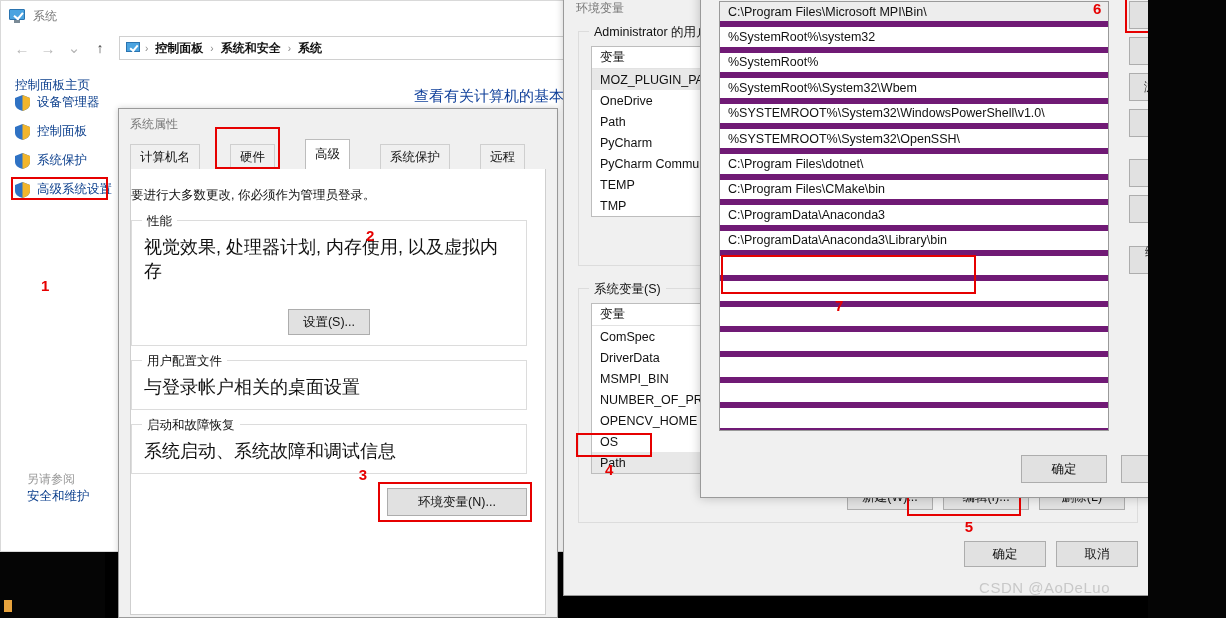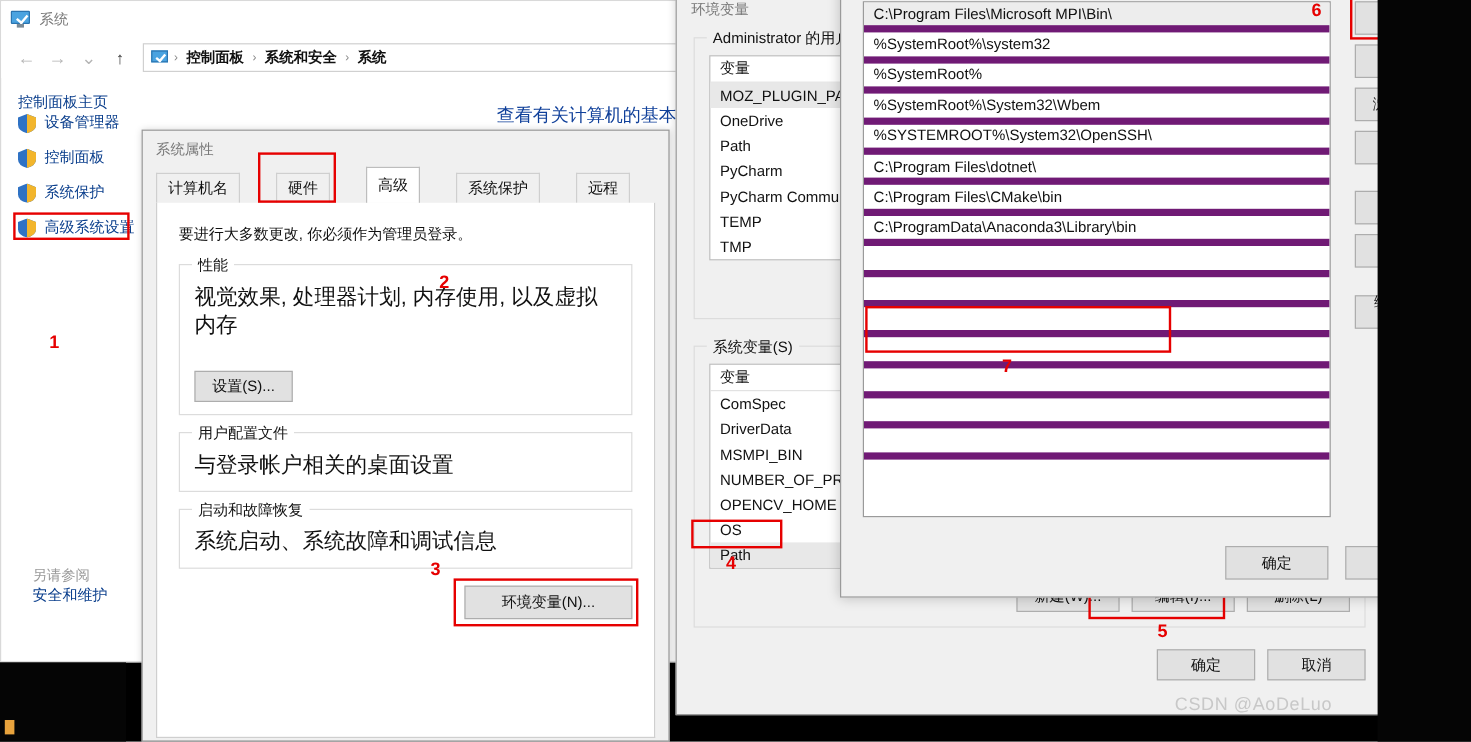--- a/index.html
+++ b/index.html
@@ -109,30 +109,30 @@
   }
   #tab-highlight {
     position:absolute; left:96px; top:-12px; width:65px; height:42px;
     border:2px solid #e60000; pointer-events:none; z-index:5;
   }
   #marker-2 { position:absolute; left:247px; top:118px; color:#e60000; font-size:15px; font-weight:bold; z-index:6; }
 
   #tabpanel {
     margin:0 11px 0 11px; height:calc(100% - 62px);
     border:1px solid #cfcfcf; border-top:none; background:#fff;
-    padding:18px 18px 0 18px; position:relative;
+    padding:18px 18px 0 0; position:relative;
   }
   #admin-note { font-size:12.5px; color:#111; margin-bottom:16px; }
   .gbox { border:1px solid #dcdcdc; margin-bottom:14px; padding:14px 12px 10px 12px; position:relative; }
   .gbox-legend {
     position:absolute; top:-8px; left:10px; background:#fff; padding:0 5px;
     font-size:12.5px; color:#111;
   }
   .gbox-desc { font-size:18px; color:#111; }
-  .gbox-btnrow { display:flex; justify-content:flex-start; margin-top:26px; }
+  .gbox-btnrow { display:flex; justify-content:center; margin-top:26px; }
   .winbtn {
     min-width:82px; height:26px; padding:0 10px;
     background:#e1e1e1; border:1px solid #adadad;
     font-size:12.5px; color:#111; font-family:"Liberation Sans", sans-serif;
     display:inline-flex; align-items:center; justify-content:center;
   }
   #envvar-row { display:flex; justify-content:flex-end; margin-top:8px; position:relative; }
   #envvar-highlight {
     position:absolute; right:-5px; top:-6px; width:154px; height:40px;
     border:2px solid #e60000; pointer-events:none;
@@ -466,23 +466,25 @@
   </div>
 </div>
 
 <div id="editdlg">
 
   <div id="pathlist">
     <div class="path-row sel">C:\Program Files\Microsoft MPI\Bin\</div>
     <div class="path-row">%SystemRoot%\system32</div>
     <div class="path-row">%SystemRoot%</div>
     <div class="path-row">%SystemRoot%\System32\Wbem</div>
+    <div class="path-row">%SYSTEMROOT%\System32\WindowsPowerShell\v1.0\</div>
     <div class="path-row">%SYSTEMROOT%\System32\OpenSSH\</div>
     <div class="path-row">C:\Program Files\dotnet\</div>
     <div class="path-row">C:\Program Files\CMake\bin</div>
+    <div class="path-row">C:\ProgramData\Anaconda3</div>
     <div class="path-row">C:\ProgramData\Anaconda3\Library\bin</div>
     <div class="path-row empty"></div>
     <div class="path-row empty"></div>
     <div class="path-row empty"></div>
     <div class="path-row empty"></div>
     <div class="path-row empty"></div>
     <div class="path-row empty"></div>
     <div class="path-row empty"></div>
   </div>
 

